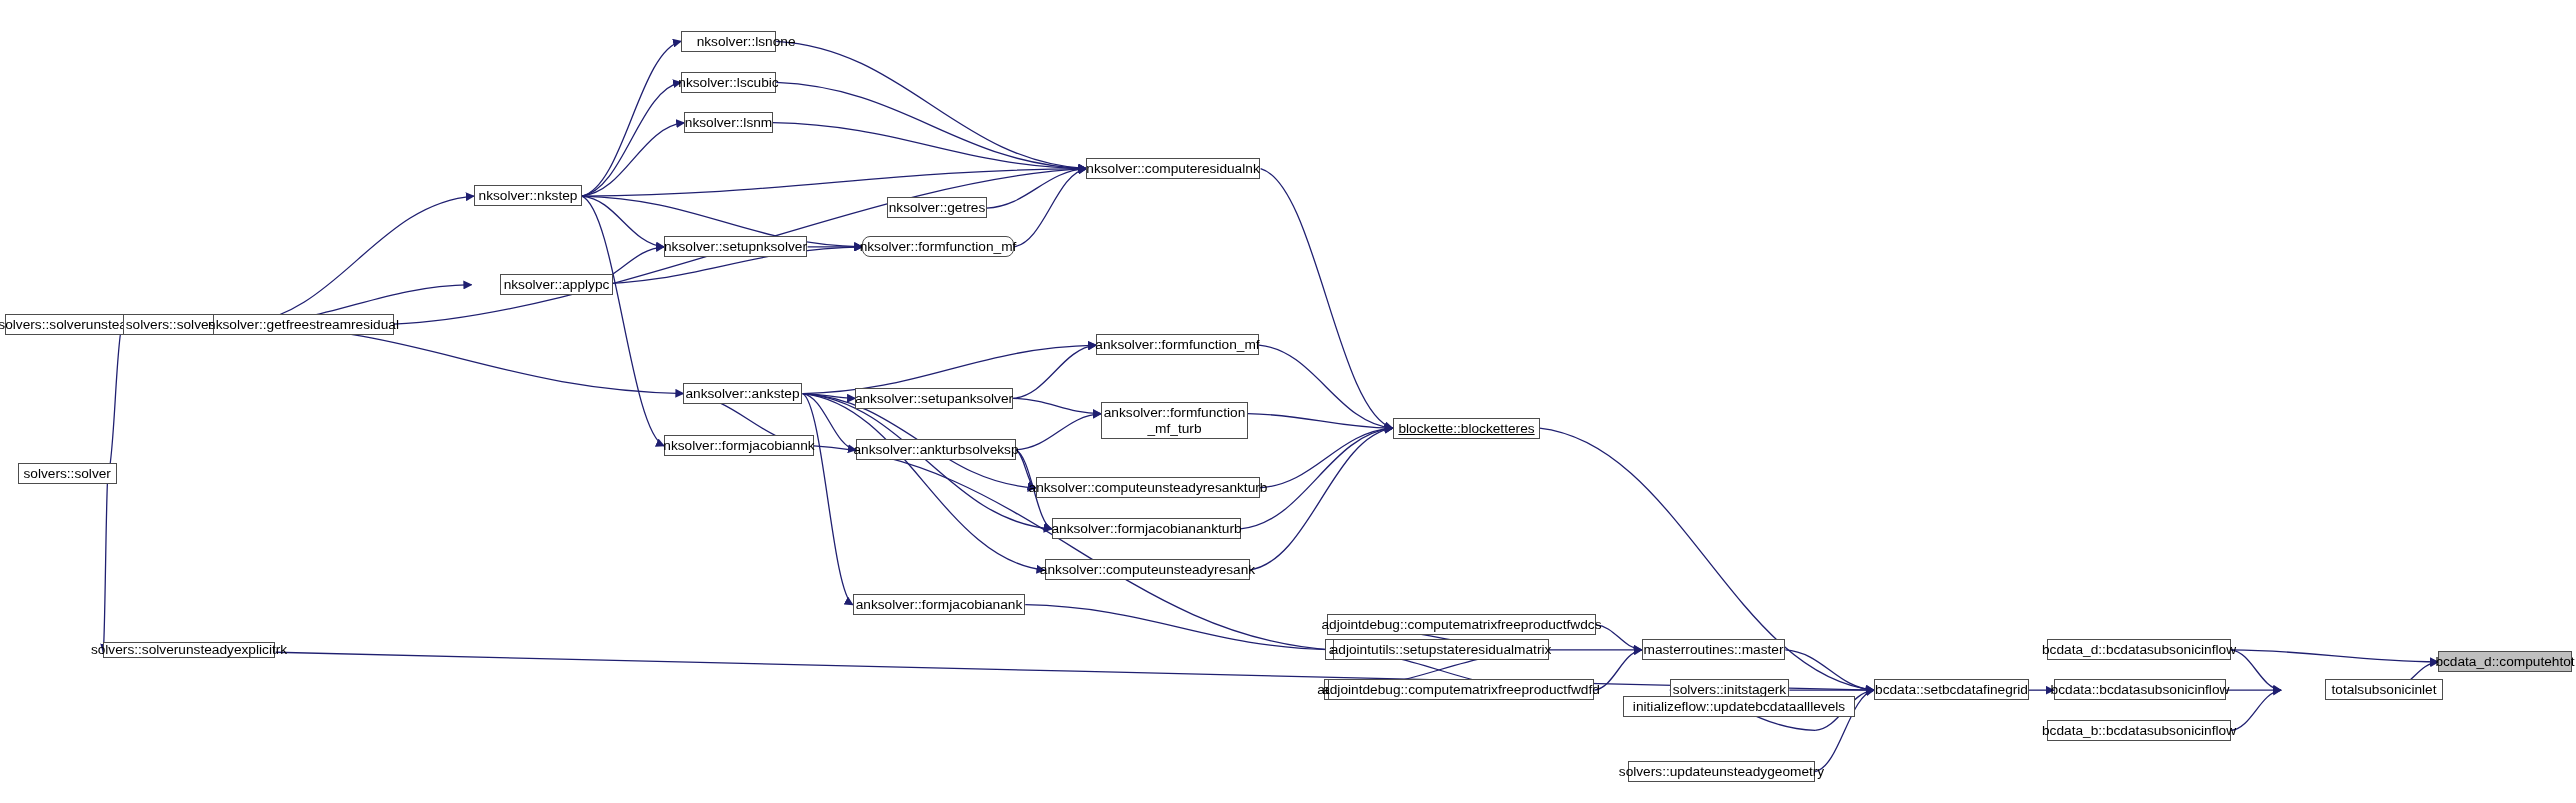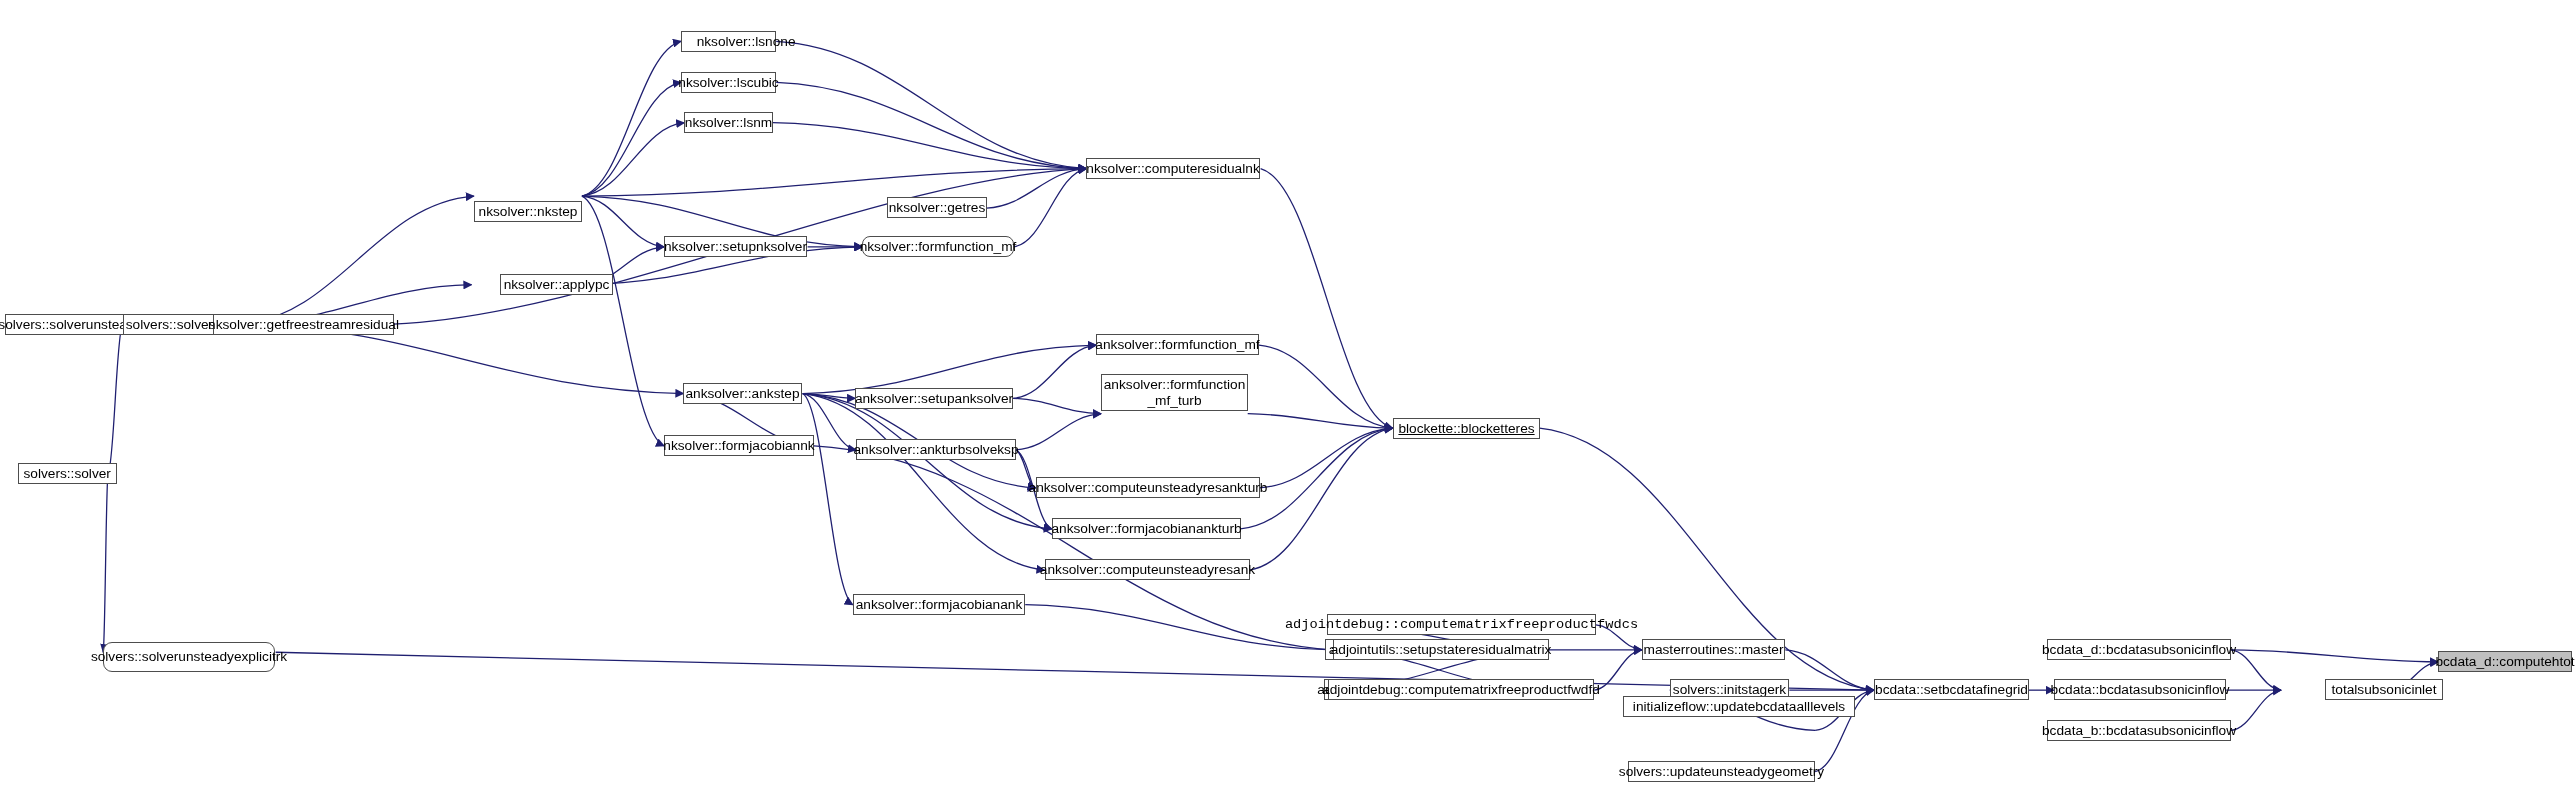--- a/index.html
+++ b/index.html
@@ -119,42 +119,42 @@
         <path d="M 2762 856 C 2790.56 856, 2801.44 856, 2830 856" fill="none" stroke="#1f1f70" stroke-width="1.6" marker-end="url(#arrow)"></path>
         <path d="M 2768 906 C 2794.04 903, 2803.96 859, 2830 856" fill="none" stroke="#1f1f70" stroke-width="1.6" marker-end="url(#arrow)"></path>
         <path d="M 2966 856 C 2990.78 853.9, 3000.22 823.1, 3025 821" fill="none" stroke="#1f1f70" stroke-width="1.6" marker-end="url(#arrow)"></path>
       </g>
   </svg>
   <div id="node-layer">
       <div class="node" style="left: 681px; top: 31px; width: 95px; height: 21px; padding-left: 40px;">nksolver::lsnone</div>
       <div class="node" style="left: 681px; top: 72px; width: 95px; height: 21px;">nksolver::lscubic</div>
       <div class="node" style="left: 684px; top: 112px; width: 89px; height: 21px;">nksolver::lsnm</div>
       <div class="node" style="left: 1086px; top: 158px; width: 174px; height: 21px;">nksolver::computeresidualnk</div>
-      <div class="node" style="left: 474px; top: 185px; width: 108px; height: 21px; margin-top: 16px;">nksolver::nkstep</div>
+      <div class="node" style="left: 474px; top: 185px; width: 108px; height: 21px;">nksolver::nkstep</div>
       <div class="node" style="left: 887px; top: 197px; width: 100px; height: 21px;">nksolver::getres</div>
       <div class="node" style="left: 664px; top: 236px; width: 143px; height: 21px;">nksolver::setupnksolver</div>
       <div class="node" style="left: 862px; top: 236px; width: 152px; height: 21px; border-radius: 8px;">nksolver::formfunction_mf</div>
       <div class="node" style="left: 472px; top: 274px; width: 113px; height: 21px; margin-left: 28px;">nksolver::applypc</div>
       <div class="node" style="left: 4.8px; top: 314px; width: 156px; height: 21px;">solvers::solverunsteadystep</div>
       <div class="node" style="left: 123px; top: 314px; width: 118px; height: 21px;">solvers::solvestate</div>
       <div class="node" style="left: 213px; top: 314px; width: 181px; height: 21px;">nksolver::getfreestreamresidual</div>
       <div class="node" style="left: 1096px; top: 334px; width: 163px; height: 21px;">anksolver::formfunction_mf</div>
       <div class="node" style="left: 683px; top: 383px; width: 119px; height: 21px;">anksolver::ankstep</div>
       <div class="node" style="left: 855px; top: 388px; width: 158px; height: 21px;">anksolver::setupanksolver</div>
-      <div class="node" style="left: 1101px; top: 374px; width: 147px; height: 37px;">anksolver::formfunction
+      <div class="node" style="left: 1101px; top: 402px; width: 147px; height: 37px;">anksolver::formfunction
 _mf_turb</div>
       <div class="node" style="left: 664px; top: 435px; width: 150px; height: 21px;">nksolver::formjacobiannk</div>
       <div class="node" style="left: 1393px; top: 418px; width: 147px; height: 21px; text-decoration: underline;">blockette::blocketteres</div>
       <div class="node" style="left: 856px; top: 439px; width: 160px; height: 21px;">anksolver::ankturbsolveksp</div>
       <div class="node" style="left: 1036px; top: 477px; width: 224px; height: 21px;">anksolver::computeunsteadyresankturb</div>
       <div class="node" style="left: 1052px; top: 518px; width: 189px; height: 21px;">anksolver::formjacobianankturb</div>
       <div class="node" style="left: 1045px; top: 559px; width: 205px; height: 21px;">anksolver::computeunsteadyresank</div>
       <div class="node" style="left: 853px; top: 594px; width: 172px; height: 21px;">anksolver::formjacobianank</div>
-      <div class="node" style="left: 1327px; top: 614px; width: 269px; height: 21px; font-family: Liberation Mono, monospace;">adjointdebug::computematrixfreeproductfwdcs</div>
-      <div class="node" style="left: 103px; top: 642px; width: 172px; height: 30px; border-radius: 9px;">solvers::solverunsteadyexplicitrk</div>
+      <div class="node" style="left: 1327px; top: 614px; width: 269px; height: 21px;">adjointdebug::computematrixfreeproductfwdcs</div>
+      <div class="node" style="left: 103px; top: 642px; width: 172px; height: 16px;">solvers::solverunsteadyexplicitrk</div>
       <div class="node" style="left: 17.7px; top: 463px; width: 99px; height: 21px;">solvers::solver</div>
       <div class="node" style="left: 1325px; top: 639px; width: 161px; height: 21px;">adjointapi::setuppetscksp</div>
       <div class="node" style="left: 1333px; top: 639px; width: 216px; height: 21px;">adjointutils::setupstateresidualmatrix</div>
       <div class="node" style="left: 1642px; top: 639px; width: 143px; height: 21px;">masterroutines::master</div>
       <div class="node" style="left: 2047px; top: 639px; width: 184px; height: 21px;">bcdata_d::bcdatasubsonicinflow</div>
       <div class="node root" style="left: 2438px; top: 651px; width: 134px; height: 21px;">bcdata_d::computehtot</div>
       <div class="node" style="left: 1324px; top: 679px; width: 221px; height: 21px;">adjointapi::setupallresidualmatricesfwd</div>
       <div class="node" style="left: 1328px; top: 679px; width: 266px; height: 21px;">adjointdebug::computematrixfreeproductfwdfd</div>
       <div class="node" style="left: 1670px; top: 679px; width: 119px; height: 21px;">solvers::initstagerk</div>
       <div class="node" style="left: 1874px; top: 679px; width: 155px; height: 21px;">bcdata::setbcdatafinegrid</div>

